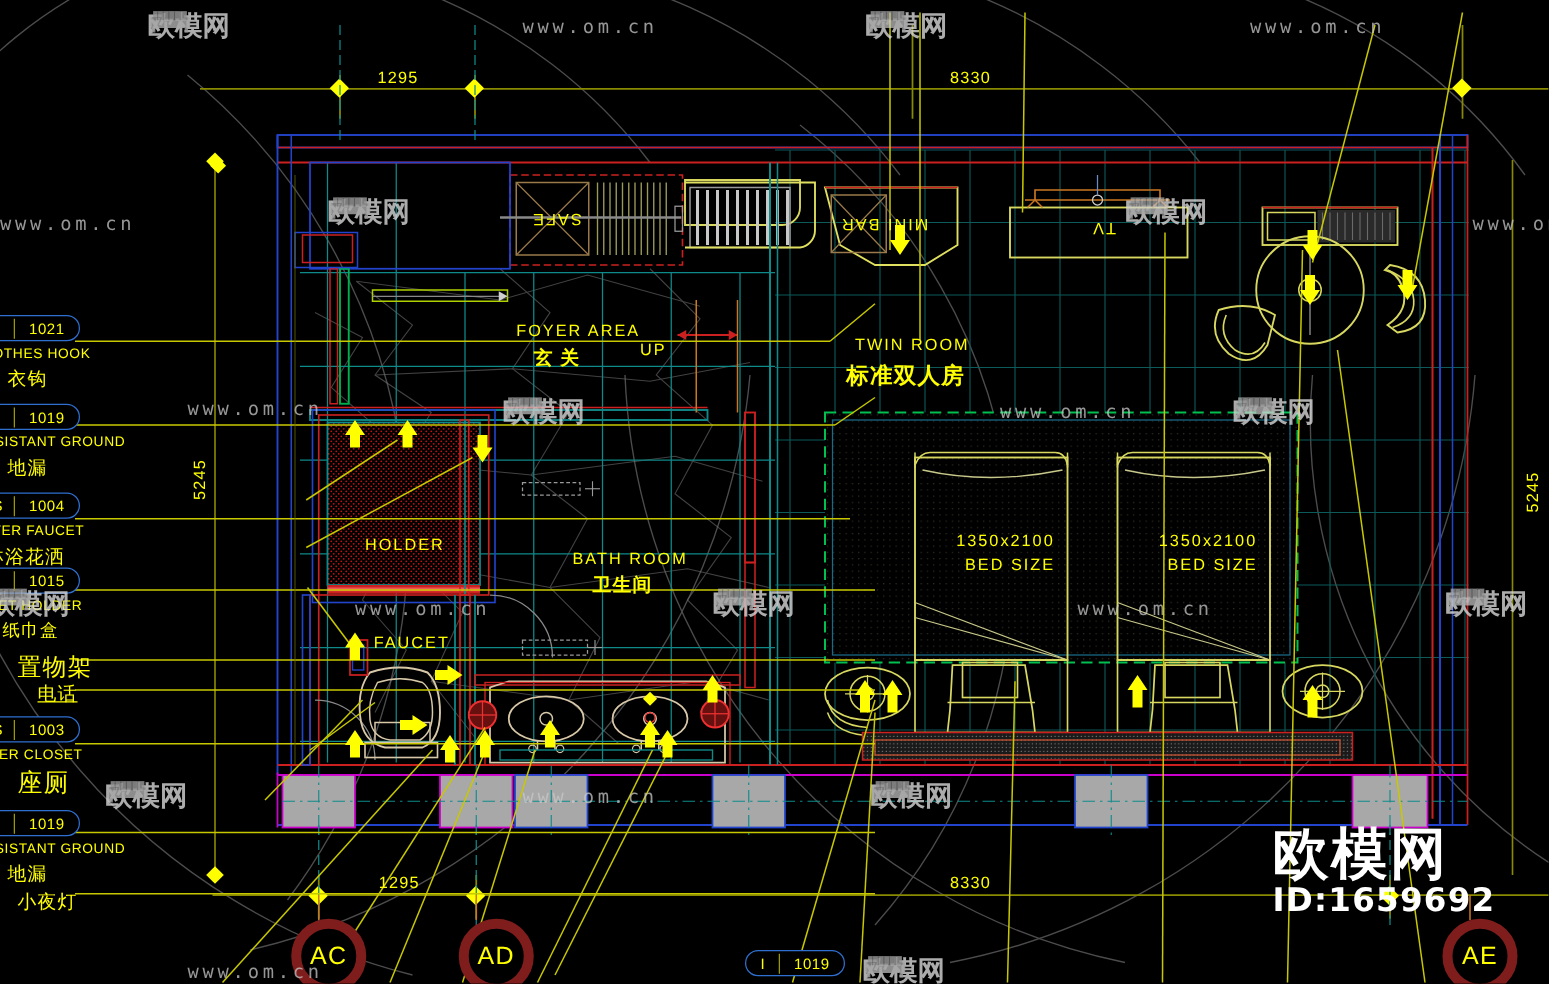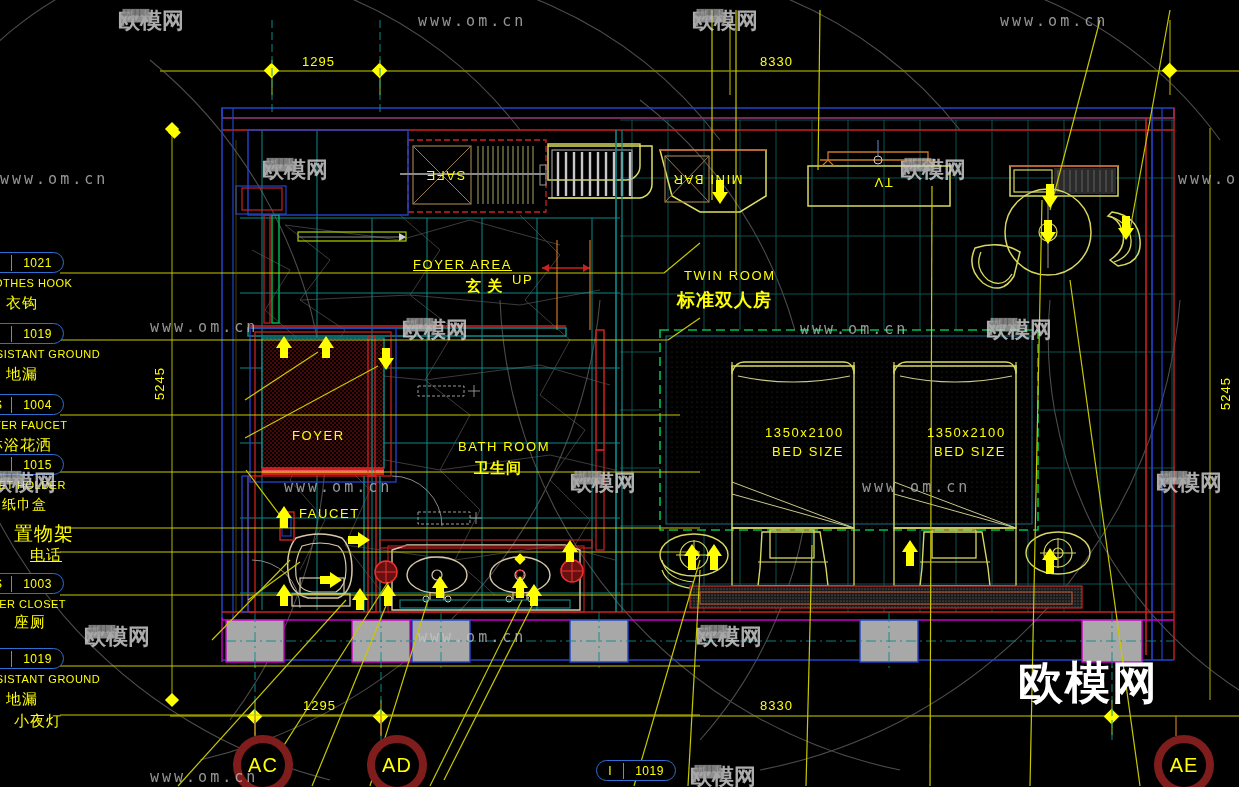--- a/index.html
+++ b/index.html
@@ -530,30 +530,30 @@
 
       <rect x="516" y="555" width="8" height="8" transform="rotate(45 520 559)"></rect>
       <rect x="170" y="128" width="9" height="9" transform="rotate(45 174.5 132.5)"></rect>
     </g>
 
     <g stroke="#6a6a00" stroke-width="0.8" opacity="0.8">
       <line x1="236" y1="140" x2="236" y2="612"></line>
     </g>
   </svg>
 
-  <div class="cadtxt cad-en" style="left:413px;top:257px;text-decoration:underline;">FOYER AREA</div>
-  <div class="cadtxt cad-cn" style="left:427px;top:277px;padding-left:39px;">玄 关</div>
+  <div class="cadtxt cad-en" style="left:413px;top:257px;">FOYER AREA</div>
+  <div class="cadtxt cad-cn" style="left:427px;top:277px;">玄 关</div>
 
   <div class="cadtxt cad-en" style="left:458px;top:439px;">BATH ROOM</div>
   <div class="cadtxt cad-cn" style="left:474px;top:459px;">卫生间</div>
 
   <div class="cadtxt cad-en" style="left:684px;top:268px;text-align:center;">TWIN ROOM</div>
   <div class="cadtxt cad-cn" style="left:677px;top:288px;font-size:18px;">标准双人房</div>
 
-  <div class="cadtxt cad-en" style="left:292px;top:428px;">FOYER</div>
+  <div class="cadtxt cad-en" style="left:292px;top:428px;">HOLDER</div>
   <div class="cadtxt cad-en" style="left:299px;top:506px;">FAUCET</div>
   <div class="cadtxt cad-en" style="left:512px;top:272px;">UP</div>
 
   <div class="cadtxt cad-en mirror" style="left:425px;top:168px;">SAFE</div>
   <div class="cadtxt cad-en mirror" style="left:672px;top:172px;">MINI BAR</div>
   <div class="cadtxt cad-en mirror" style="left:873px;top:175px;">TV</div>
 
   <div class="cadtxt cad-en" style="left:765px;top:425px;">1350x2100</div>
   <div class="cadtxt cad-en" style="left:772px;top:444px;">BED SIZE</div>
   <div class="cadtxt cad-en" style="left:927px;top:425px;">1350x2100</div>
@@ -600,21 +600,21 @@
 
   <div class="cadtxt" style="left:14px;top:521px;font-size:19px;">置物架</div>
   <div class="cadtxt" style="left:30px;top:546px;font-size:15px;text-decoration:underline;">电话</div>
 
   <div class="bubble" style="left:-16px;top:573px;width:80px;">
     <div class="b1">S</div>
     <div class="bsep"></div>
     <div class="b2">1003</div>
   </div>
   <div class="cadtxt cad-small" style="left:-8px;top:598px;">TER CLOSET</div>
-  <div class="cadtxt" style="left:14px;top:613px;font-size:15px;">座厕</div>
+  <div class="cadtxt" style="left:14px;top:613px;font-size:20px;">座厕</div>
 
   <div class="bubble" style="left:-16px;top:648px;width:80px;">
     <div class="b1">I</div>
     <div class="bsep"></div>
     <div class="b2">1019</div>
   </div>
   <div class="cadtxt cad-small" style="left:-12px;top:673px;">ESISTANT GROUND</div>
   <div class="cadtxt" style="left:6px;top:690px;font-size:15px;">地漏</div>
 
   <div class="cadtxt" style="left:14px;top:712px;font-size:15px;">小夜灯</div>
@@ -832,15 +832,16 @@
           <line x1="29" y1="3" x2="29" y2="11"></line>
         </g>
       <rect x="4" y="18" width="3" height="4" fill="#c0c0c0"></rect>
         <rect x="33" y="18" width="3" height="4" fill="#c0c0c0"></rect>
     </svg>
     <span class="wmtxt">欧模网</span>
   </div>
 
   <div class="bigwm" style="left:1018px;top:660px;">
     <div class="l1">欧模网</div>
+    <div class="l2">ID:1659692</div>
   </div>
 
 </div>
 
 </body></html>

